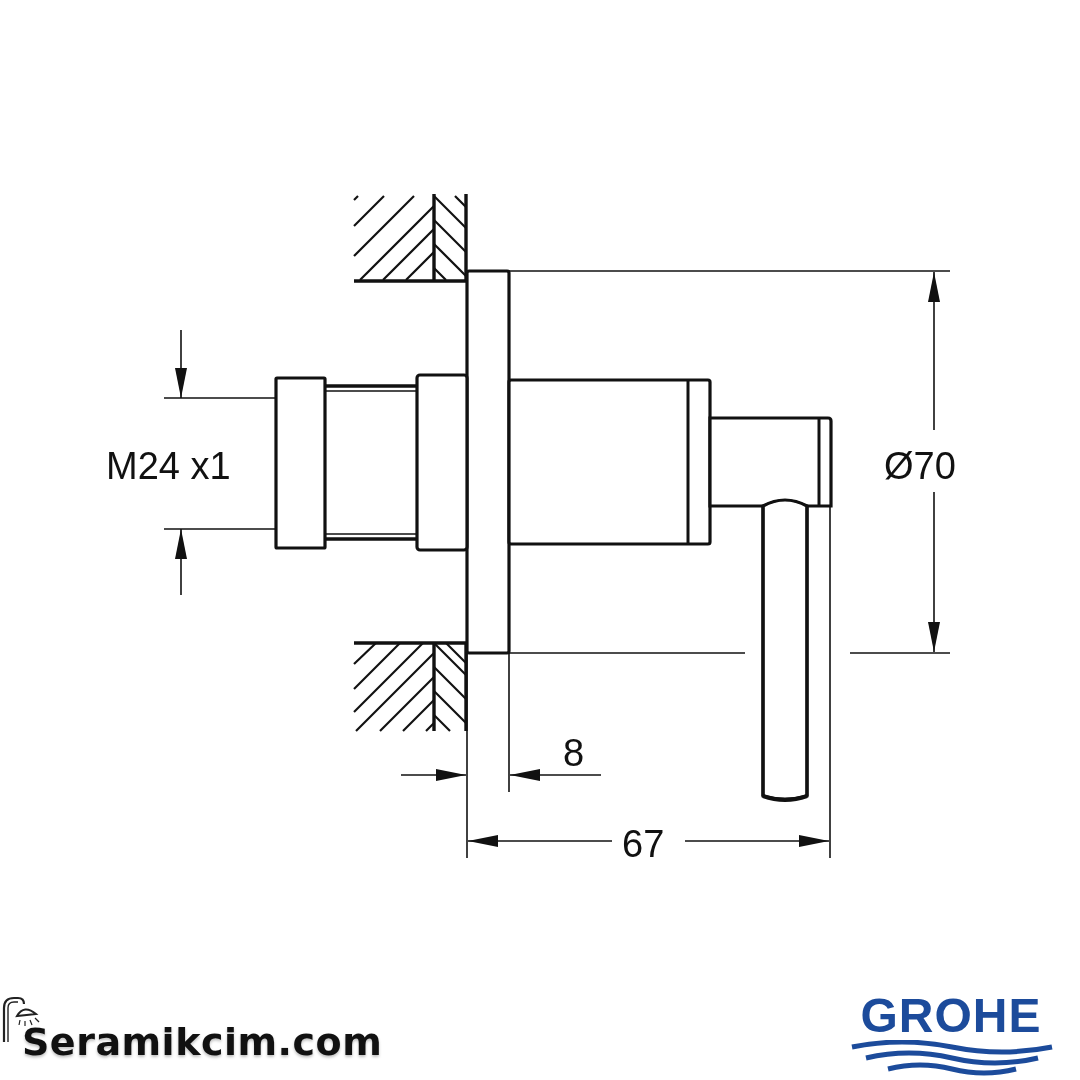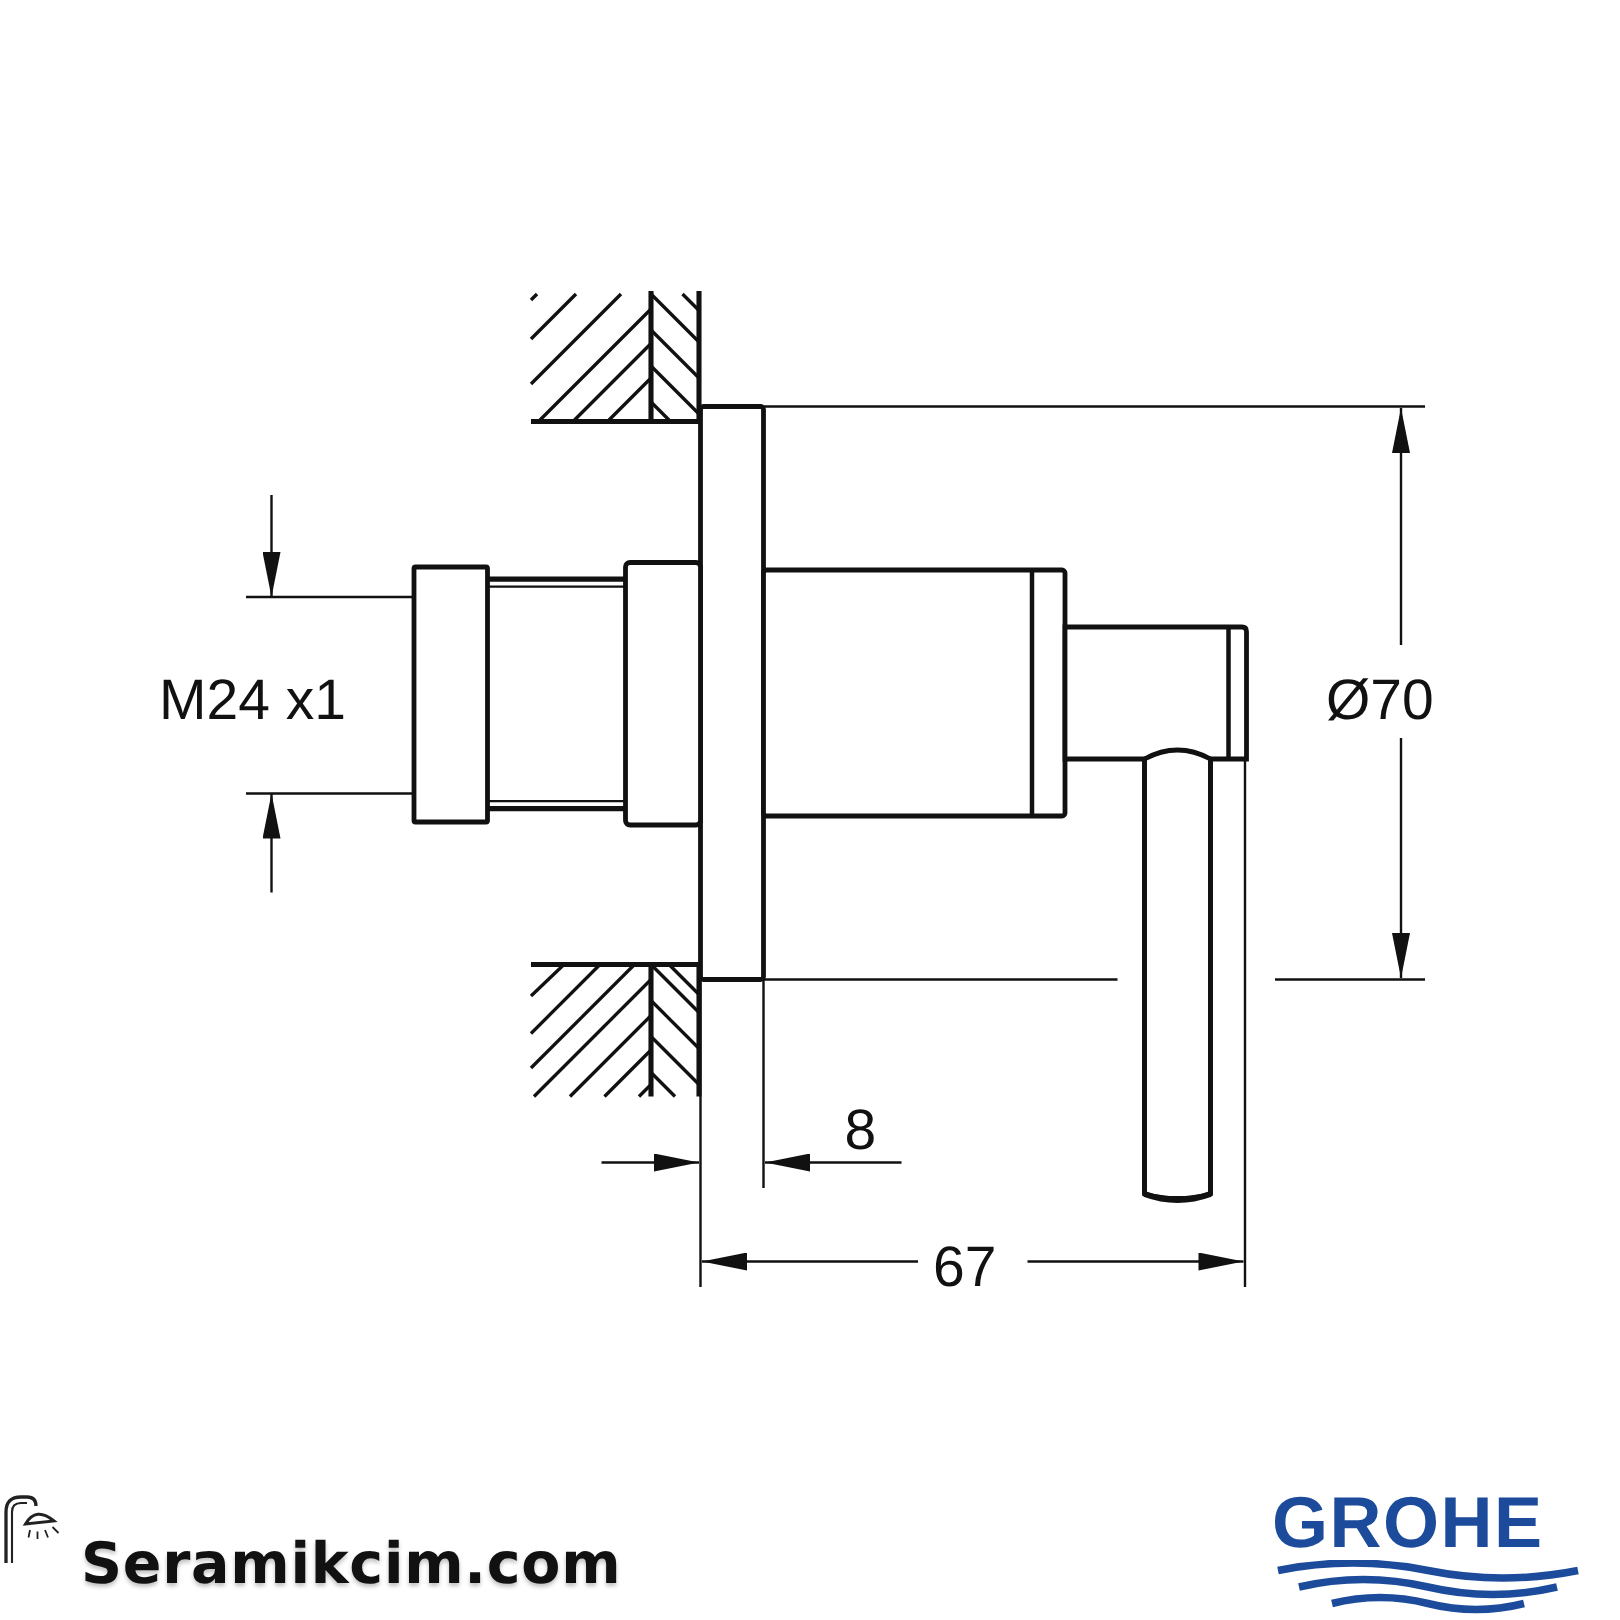--- a/index.html
+++ b/index.html
@@ -16,21 +16,21 @@
     .site-text {
       position: absolute; left: 22px; top: 1020px;
       font-family: "DejaVu Sans", sans-serif; font-weight: bold; font-size: 38px;
       color: #111; letter-spacing: 0.5px;
       text-shadow: 0 2px 3px rgba(0,0,0,0.25);
     }
     .brand {
       position: absolute; left: 848px; top: 990px; width: 206px; height: 86px;
     }
     .brand-text {
-      position: absolute; left: 0; top: 0; width: 206px; 
+      position: absolute; left: 0; top: 0; width: 206px; text-align: center;
       font-family: "Liberation Sans", sans-serif; font-weight: bold; font-size: 48px;
       color: #1c4b9b; letter-spacing: 1px; line-height: 52px;
     }
   </style>
 </head>
 <body>
 
 <svg id="drawing" viewBox="0 0 1080 1080" xmlns="http://www.w3.org/2000/svg">
   <defs>
     <marker id="arrow" viewBox="0 0 10 10" refX="10" refY="5" markerWidth="12" markerHeight="8" markerUnits="userSpaceOnUse" orient="auto-start-reverse">
@@ -153,21 +153,21 @@
 <div class="site-logo">
   <svg width="60" height="60" viewBox="0 0 60 60" style="position:absolute;left:0;top:0;">
     <path d="M4,50 L4,16 Q4,6 14,6 L18,6 Q24,6 24,12" stroke="#222" stroke-width="2.2" fill="none"></path>
     <path d="M8,50 L8,16 Q8,10 14,10 L18,10" stroke="#222" stroke-width="1.4" fill="none"></path>
     <path d="M17,24 Q24,12 36,22 Z" stroke="#222" stroke-width="2" fill="#fff"></path>
     <line x1="20" y1="28" x2="19" y2="33" stroke="#222" stroke-width="1.2"></line>
     <line x1="25" y1="29" x2="25" y2="34" stroke="#222" stroke-width="1.2"></line>
     <line x1="30" y1="28" x2="32" y2="33" stroke="#222" stroke-width="1.2"></line>
     <line x1="35" y1="26" x2="39" y2="30" stroke="#222" stroke-width="1.2"></line>
   </svg>
-  <span class="site-text" style="top:28px;margin-left:32px;">Seramikcim.com</span>
+  <span class="site-text" style="top:28px;">Seramikcim.com</span>
 </div>
 
 <div class="brand">
   <span class="brand-text">GROHE</span>
   <svg width="206" height="36" viewBox="0 0 206 36" style="position:absolute;left:0;top:50px;">
     <path d="M4,7 Q54,-3 104,7 T204,7" stroke="#1c4b9b" stroke-width="5" fill="none"></path>
     <path d="M18,18 Q61,8 104,18 T190,18" stroke="#1c4b9b" stroke-width="5" fill="none"></path>
     <path d="M40,29 Q72,21 104,29 T168,29" stroke="#1c4b9b" stroke-width="5" fill="none"></path>
   </svg>
 </div>

